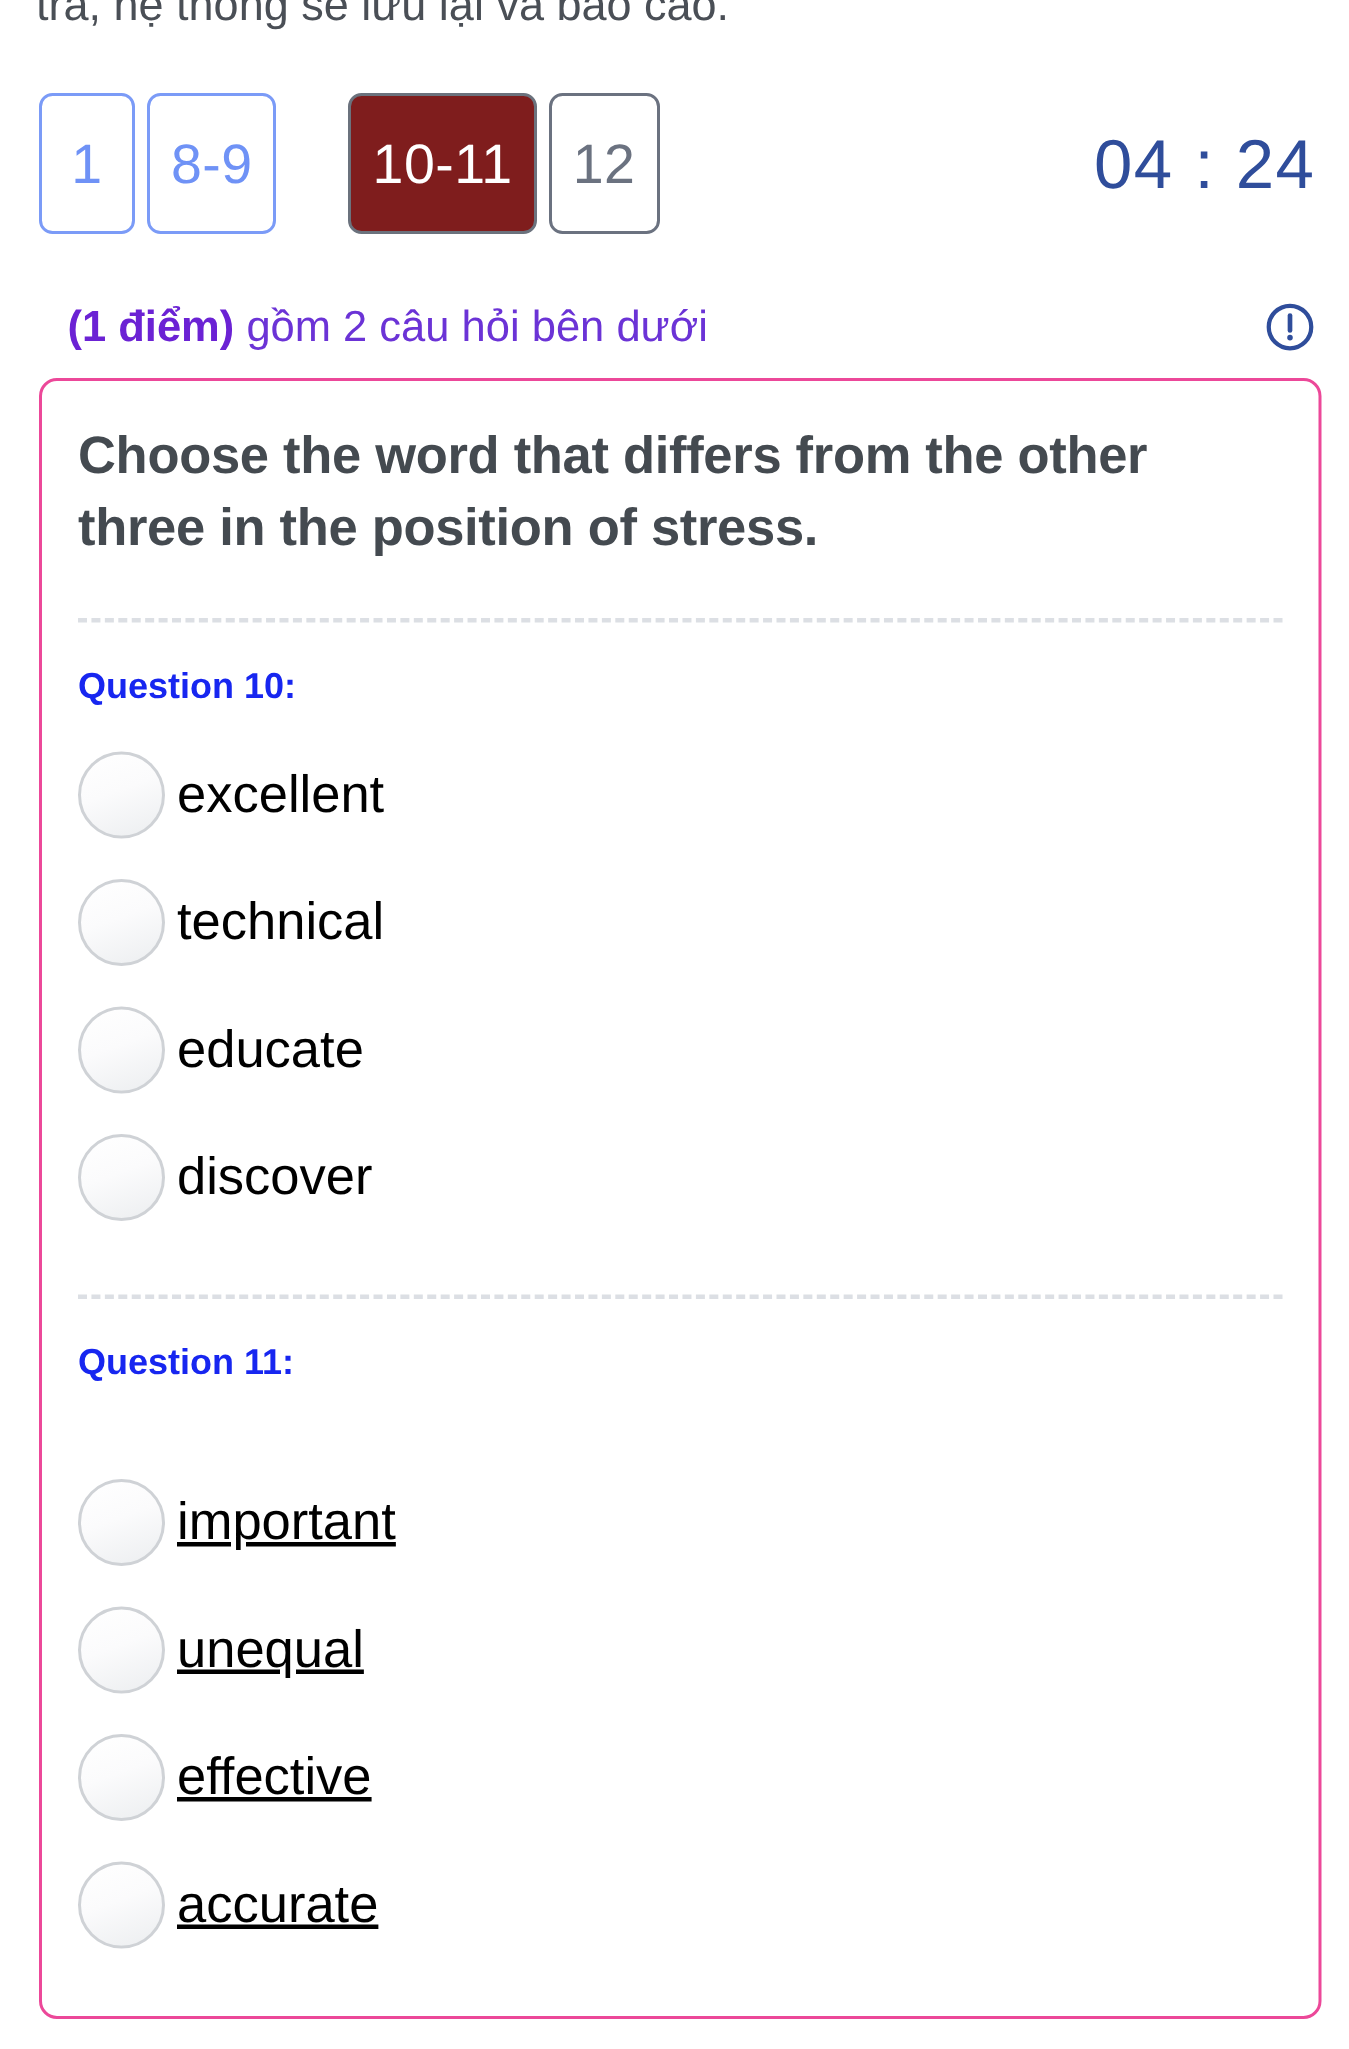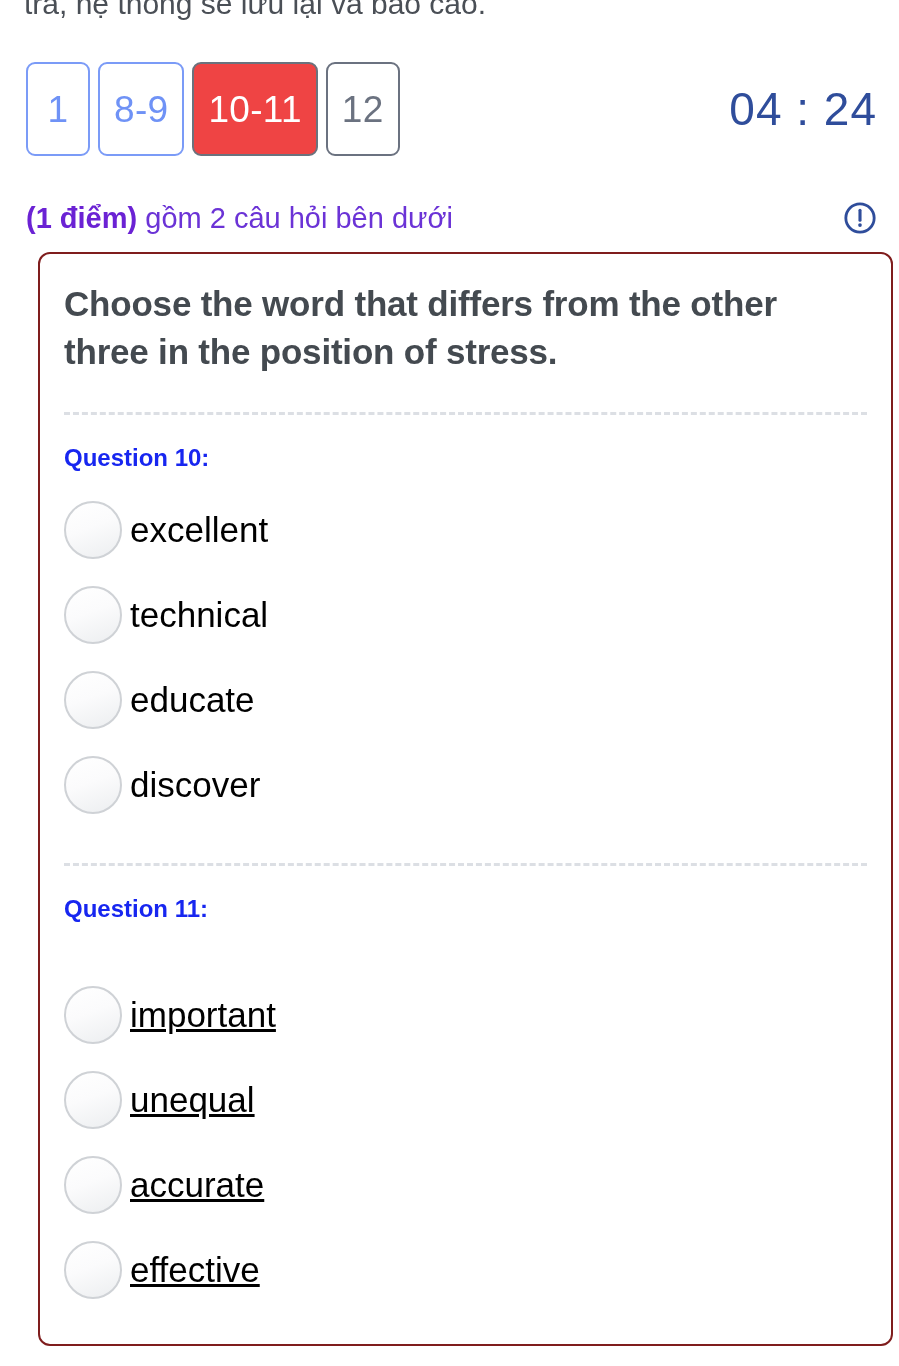--- a/index.html
+++ b/index.html
@@ -61,23 +61,24 @@
     letter-spacing: 0.3px;
     cursor: pointer;
     user-select: none;
   }
   .tab.gray {
     border-color: #6b7280;
     color: #6b7280;
     text-align: right;
   }
   .tab.active {
-    background: #ef4444;
+    background: #7f1d1d;
     border-color: #6b727d;
     color: #ffffff;
+    margin-left: 40px;
   }
   .timer {
     position: absolute;
     right: 22px;
     top: 24px;
     font-size: 46px;
     line-height: 1;
     color: #2f4d9b;
     letter-spacing: 1px;
     white-space: nowrap;
@@ -96,38 +97,39 @@
     left: 26px;
     top: 0;
     font-size: 29px;
     line-height: 38px;
     color: #6b33d6;
     white-space: nowrap;
   }
   .meta-text .pts {
     font-weight: bold;
     color: #6b22d4;
+    margin-left: 19px;
   }
   .alert-icon {
     position: absolute;
     right: 22px;
     top: 2px;
     width: 34px;
     height: 34px;
   }
 
   
   .card {
     position: absolute;
-    left: 38px;
+    left: 26px;
     top: 252px;
     width: 855px;
     box-sizing: border-box;
     background: #ffffff;
-    border: 2px solid #7f1d1d;
+    border: 2px solid #ec4899;
     border-radius: 12px;
     padding: 22px 24px 60px 24px;
     height: 1094px;
   }
 
   .passage {
     font-size: 35px;
     line-height: 48px;
     font-weight: bold;
     color: #444a50;
@@ -245,21 +247,21 @@
     <li class="option">
       <span class="radio"></span>
       <span class="option-label">important</span>
     </li>
     <li class="option">
       <span class="radio"></span>
       <span class="option-label">unequal</span>
     </li>
     <li class="option">
       <span class="radio"></span>
+      <span class="option-label">effective</span>
+    </li>
+    <li class="option">
+      <span class="radio"></span>
       <span class="option-label">accurate</span>
     </li>
-    <li class="option">
-      <span class="radio"></span>
-      <span class="option-label">effective</span>
-    </li>
   </ul>
 
 </div>
 
 </body></html>

